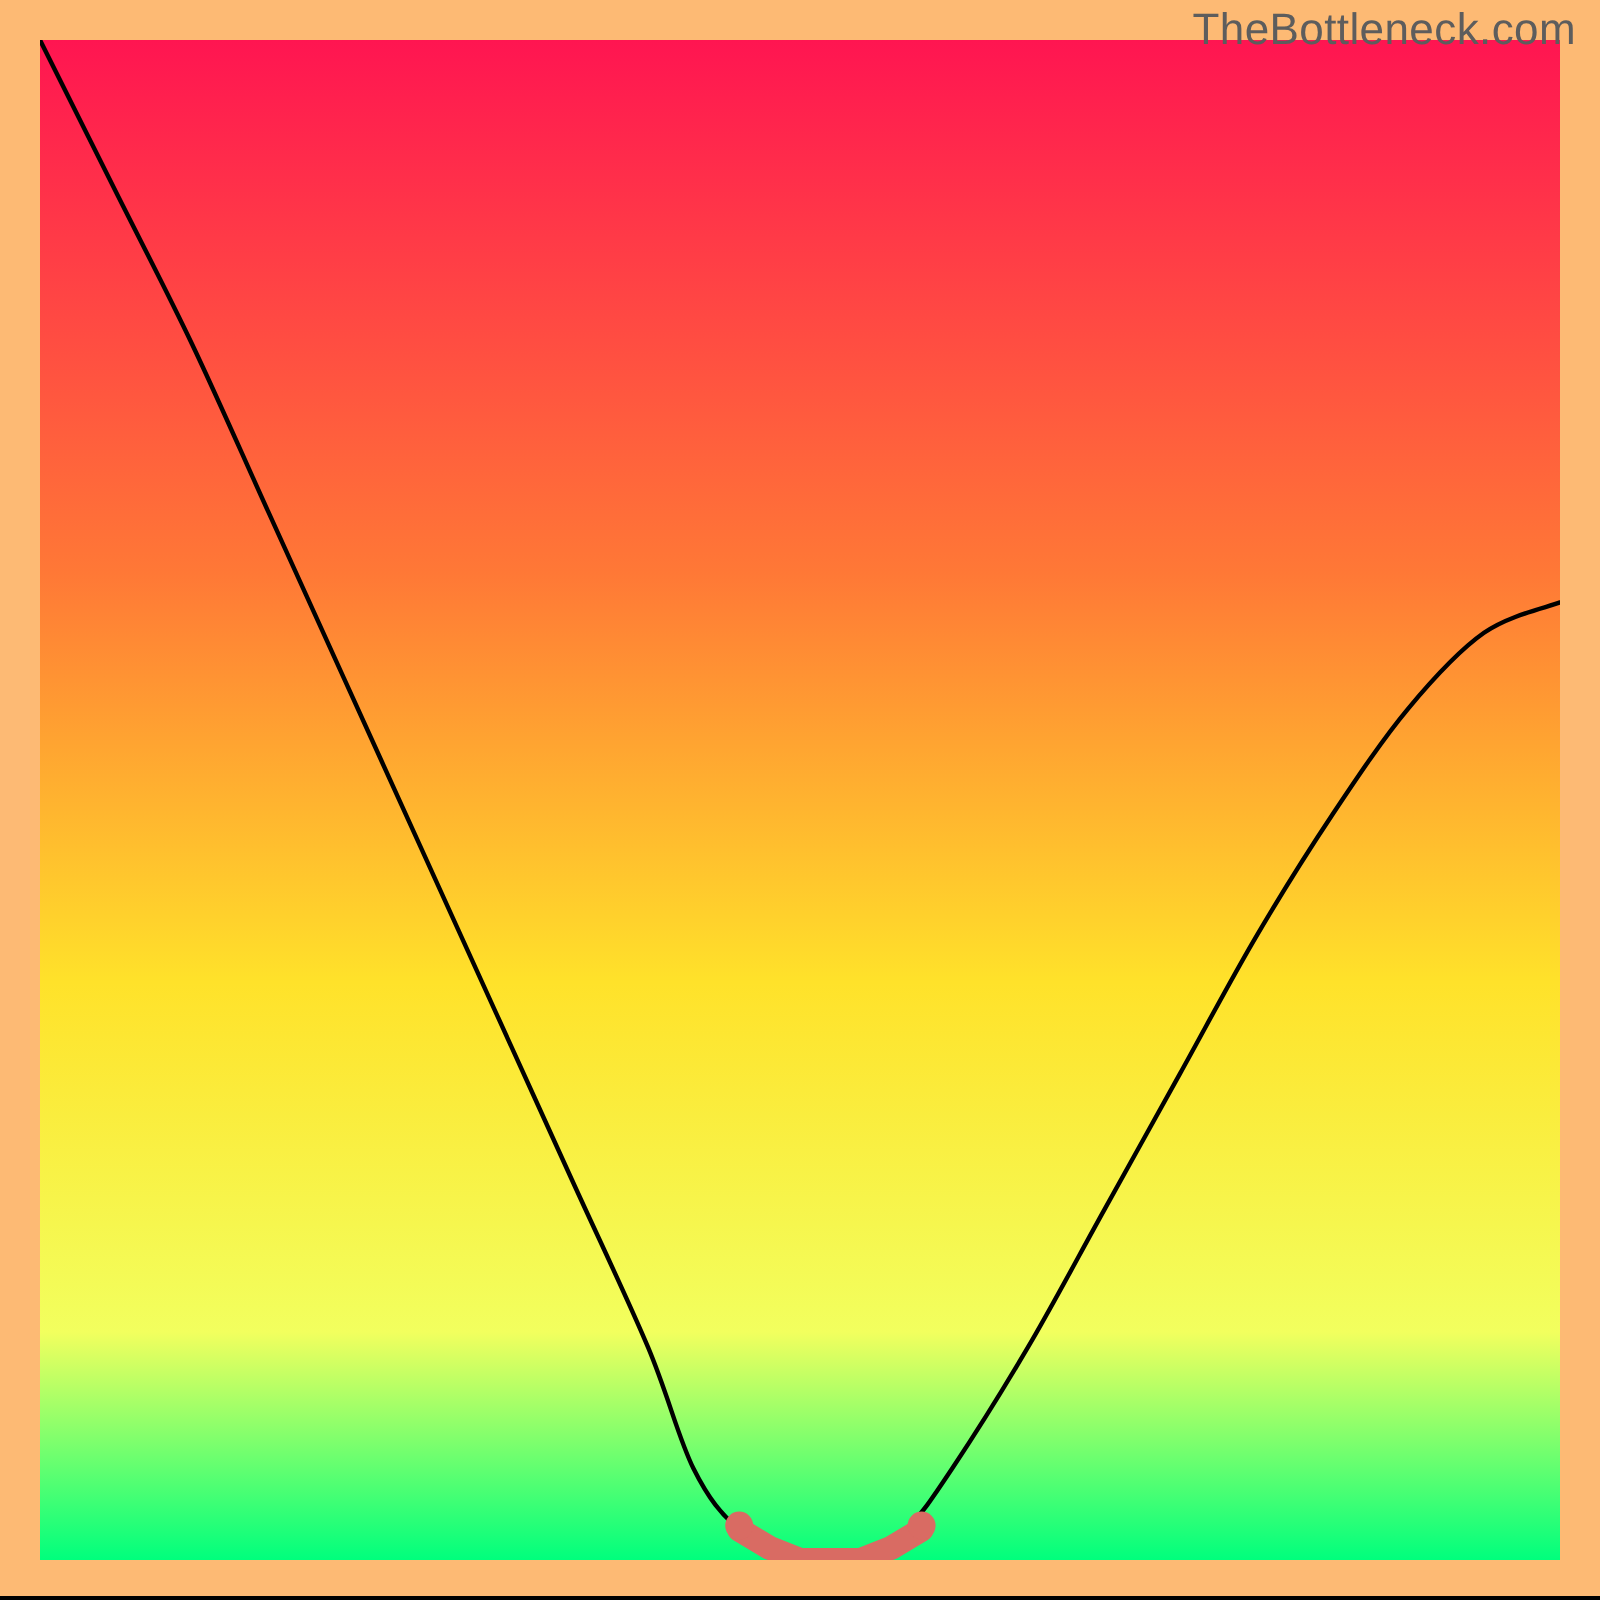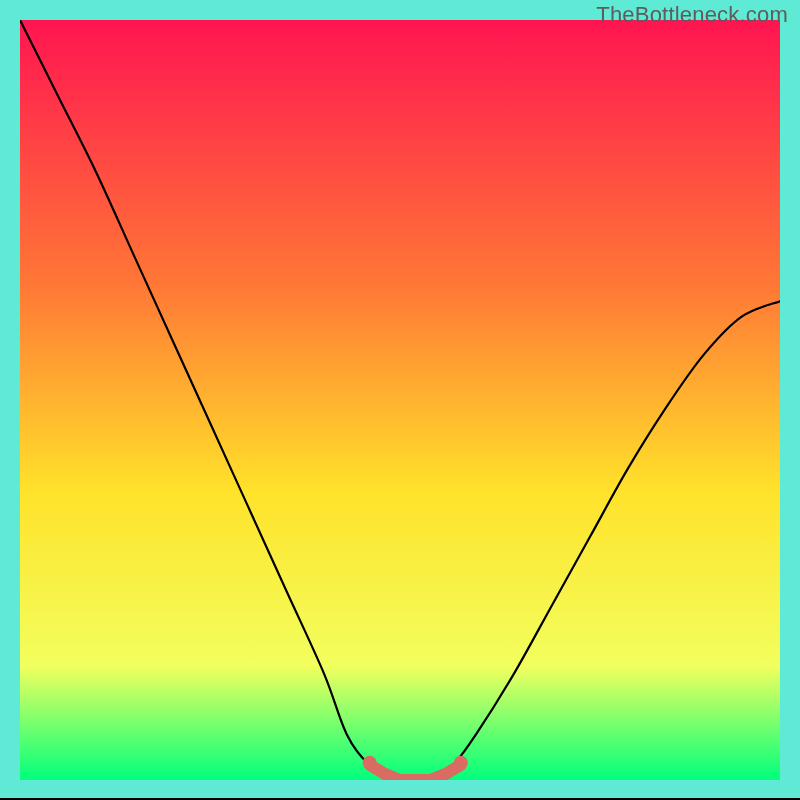--- a/index.html
+++ b/index.html
@@ -1,21 +1,21 @@
 <!DOCTYPE html>
 <html><head>
 <meta charset="utf-8">
 <style>
   * { margin: 0; padding: 0; box-sizing: border-box; }
   html, body { width: 800px; height: 800px; overflow: hidden; background: #000; }
   .frame {
     position: relative;
     width: 800px;
     height: 798px;
-    background: #5eead4;
+    background: #fdba74;
   }
   .plot-area {
     position: absolute;
     left: 20px;
     top: 20px;
     width: 760px;
     height: 760px;
   }
   .watermark {
     position: absolute;

